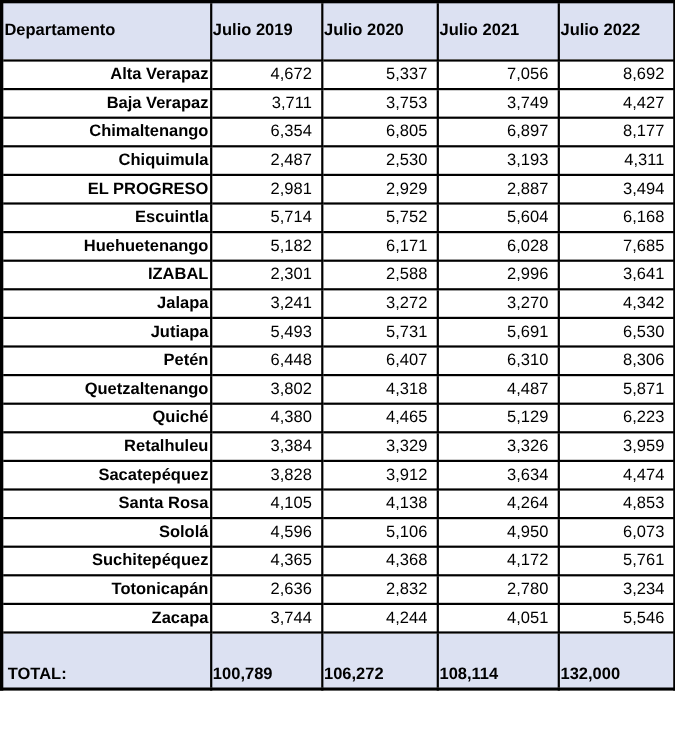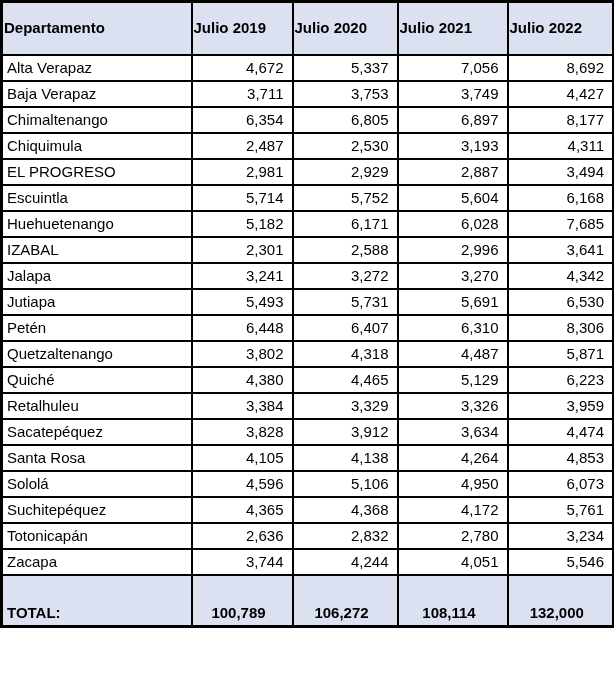--- a/index.html
+++ b/index.html
@@ -43,42 +43,42 @@
     background: var(--header-bg);
     height: 49px;
     font-weight: bold;
     text-align: left;
     vertical-align: middle;
     font-size: 15px;
   }
   tbody tr { height: 26px; }
   tbody td { background: var(--row-bg); vertical-align: middle; }
   td.dept-cell {
-    font-weight: normal;
-    text-align: left;
+    font-weight: bold;
+    text-align: right;
     padding-left: 4px;
   }
   td.value-cell {
     text-align: right;
     padding-right: 8px;
     font-weight: normal;
   }
   tfoot tr { height: 51px; }
   tfoot td {
     background: var(--header-bg);
     font-weight: bold;
     vertical-align: bottom;
     padding-bottom: 3px;
   }
   tfoot td.total-label-cell {
     text-align: left;
     padding-left: 4px;
   }
   tfoot td.total-value-cell {
-    text-align: center;
+    text-align: left;
     padding-right: 8px;
   }
 </style>
 </head>
 <body>
 
 <table class="departments">
   <colgroup>
     <col class="c-dept">
     <col class="c-y0">

